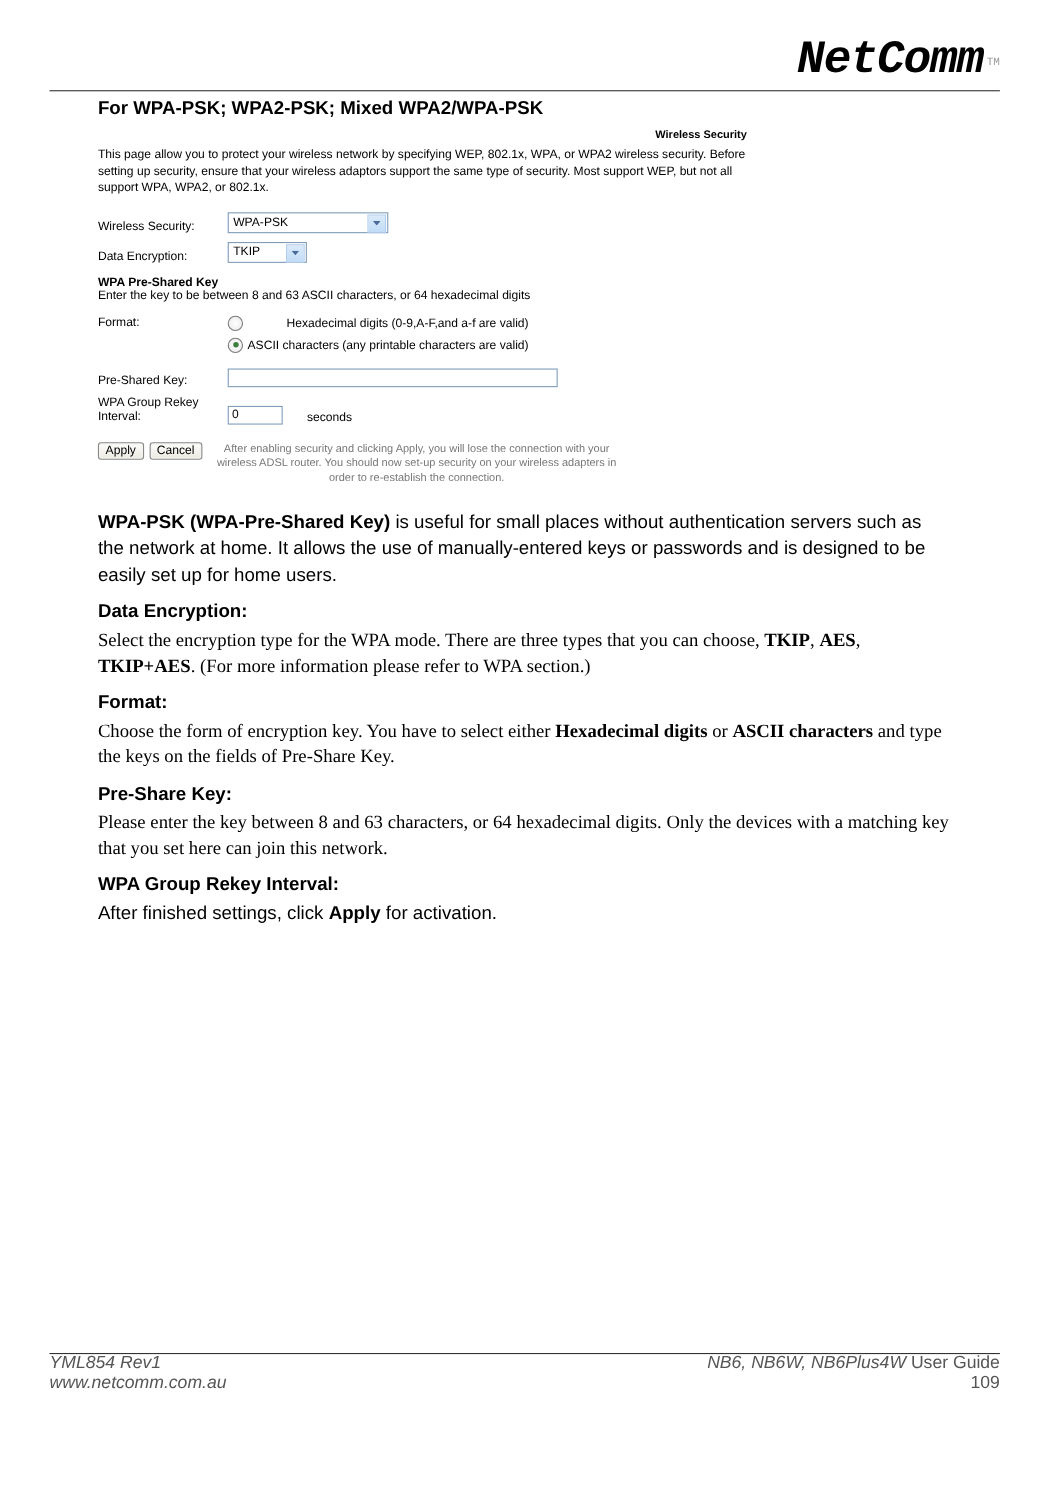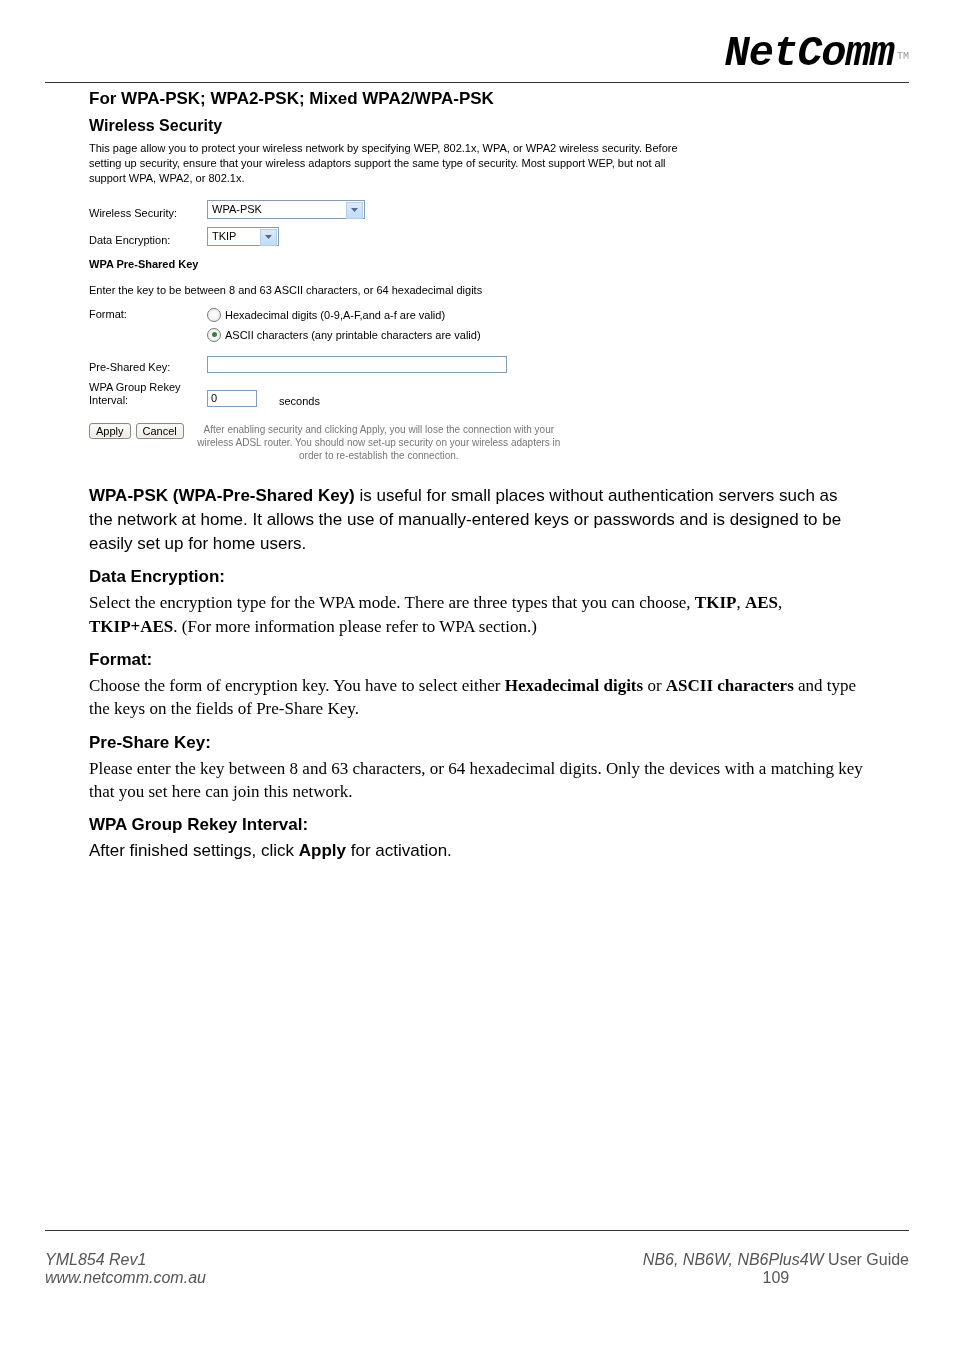--- a/index.html
+++ b/index.html
@@ -46,22 +46,23 @@
   }
   .screenshot {
     margin-left: 44px;
     font-family: Verdana, Arial, sans-serif;
     font-size: 11px;
     color: #000;
     width: 590px;
   }
   .ss-title {
     font-weight: bold;
-    font-size: 16px;
+    font-size: 10px;
     margin: 8px 0 6px 0;
+    text-align: right;
   }
   .ss-desc {
     font-size: 11px;
     line-height: 1.35;
     margin-bottom: 14px;
   }
   .ss-row {
     display: flex;
     align-items: flex-end;
     margin-bottom: 8px;
@@ -91,21 +92,21 @@
     background: linear-gradient(#dbeaf9, #c1dcf7);
     border: 0.5px solid #b4cdec;
     display:flex;
     align-items:center;
     justify-content:center;
   }
   .ss-select-arrow svg { width:7px; height:4px; }
   .ss-subheading {
     font-weight: bold;
     font-size: 11px;
-    margin: 12px 0 14px 0;
+    margin: 12px 0 0 0;
   }
   .ss-note {
     font-size: 11px;
     margin-bottom: 12px;
   }
   .radio {
     width: 12px;
     height: 12px;
     border: 1px solid #7a7a7a;
     border-radius: 50%;
@@ -116,21 +117,21 @@
     vertical-align: middle;
     background: radial-gradient(#fff,#e8e8e8);
   }
   .radio.checked::after {
     content: "";
     width: 5px;
     height: 5px;
     background: #3c7f3c;
     border-radius: 50%;
   }
-  .radio-wrap { margin-bottom: 6px; display:flex; align-items:center; }
+  .radio-wrap { margin-bottom: 6px; display:flex; align-items:center;justify-content:space-between; }
   .ss-input {
     border: 1px solid #7f9db9;
     height: 17px;
     font-size: 11px;
     padding: 0 3px;
     font-family: Verdana, Arial, sans-serif;
     box-sizing: border-box;
   }
   .ss-btn {
     font-family: Verdana, Arial, sans-serif;
@@ -171,29 +172,29 @@
   .sub-body {
     margin: 0 0 10px 60px;
     font-size: 17px;
     line-height: 1.38;
     font-family: Liberation Serif, serif;
   }
   .footer {
     position: relative;
     margin: 0 45px;
     border-top: 1px solid #333;
-    padding-top: 20px;
+    padding-top: 0;
     font-size: 16px;
     font-style: italic;
     color: #555;
     display: flex;
     justify-content: space-between;
     font-family: Arial, sans-serif;
   }
-  .footer-right { text-align: center; }
+  .footer-right { text-align: right; }
   .footer .norm { font-style: normal; }
   .content-block { min-height: 1230px; }
 </style>
 </head>
 <body>
 
 <div class="content-block">
 <div class="page">
   <div class="logo-wrap">
     <span class="logo-text">NetComm</span><span class="logo-tm">TM</span>
@@ -201,21 +202,21 @@
   <hr class="hr">
 
   <h3 class="section-title">For WPA-PSK; WPA2-PSK; Mixed WPA2/WPA-PSK</h3>
 
   <div class="screenshot">
     <div class="ss-title">Wireless Security</div>
     <div class="ss-desc">This page allow you to protect your wireless network by specifying WEP, 802.1x, WPA, or WPA2 wireless security. Before setting up security, ensure that your wireless adaptors support the same type of security. Most support WEP, but not all support WPA, WPA2, or 802.1x.</div>
 
     <div class="ss-row">
       <div class="ss-label">Wireless Security:</div>
-      <div class="ss-select" style="width:158px;">
+      <div class="ss-select" style="width:146px;">
         <span>WPA-PSK</span>
         <span class="ss-select-arrow">
               <svg viewBox="0 0 7 4">
                 <path d="M0 0 L3.5 4 L7 0 Z" fill="#4a6a9c"></path>
               </svg>
             </span>
       </div>
     </div>
 
     <div class="ss-row">

